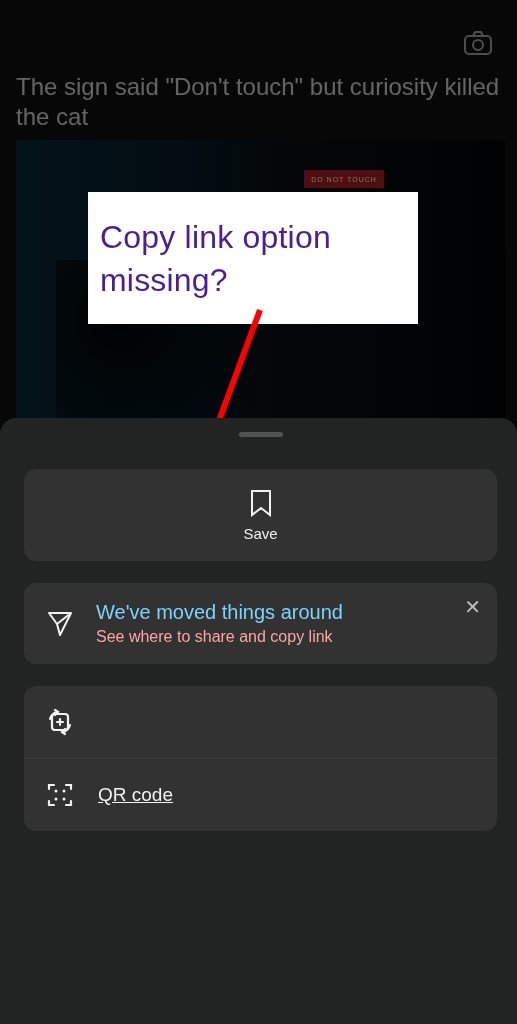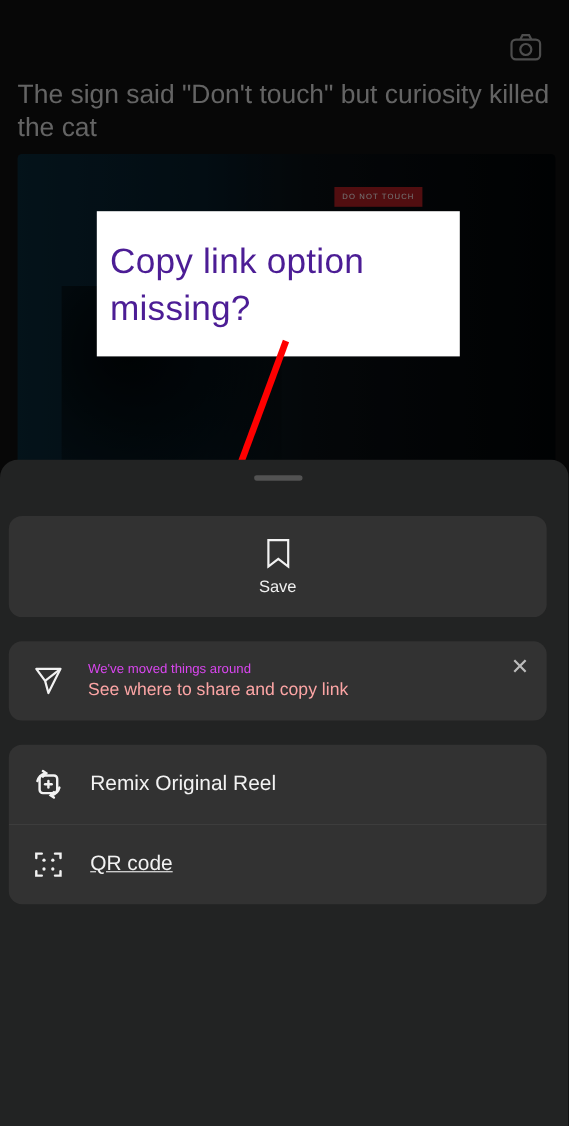--- a/index.html
+++ b/index.html
@@ -95,21 +95,21 @@
 }
 
 .sheet {
   position: absolute;
   left: 0; right: 0;
   top: 418px;
   bottom: 0;
   background: #222323;
   border-top-left-radius: 16px;
   border-top-right-radius: 16px;
-  padding: 14px 20px 0 8px;
+  padding: 14px 20px 0 24px;
 }
 
 .handle {
   width: 44px;
   height: 5px;
   background: #525252;
   border-radius: 3px;
   margin: 0 auto 32px auto;
 }
 
@@ -130,21 +130,21 @@
   background: #323232;
   border-radius: 12px;
   display: flex;
   align-items: center;
   padding: 18px 14px 18px 22px;
   gap: 22px;
   margin-bottom: 22px;
   position: relative;
 }
 .info-card .texts { display:flex; flex-direction:column; gap:4px; }
-.info-text-primary { color: #d946ef; font-size: 12px; }
+.info-text-primary { color: #7dd3fc; font-size: 20px; }
 .info-text-link { color: #fca5a5; font-size: 16px; font-weight: 400; }
 .close-x {
   position: absolute;
   right: 16px;
   top: 14px;
   color: #bcbcbc;
   font-size: 20px;
   line-height: 1;
   cursor: pointer;
 }
@@ -228,21 +228,20 @@
           <svg width="28" height="28" viewBox="0 0 28 28" fill="none" stroke="#f2f2f2" stroke-width="2.2" stroke-linecap="round">
             <rect x="6" y="6" width="16" height="16" rx="3"></rect>
             <line x1="11" y1="14" x2="17" y2="14"></line>
             <line x1="14" y1="11" x2="14" y2="17"></line>
             <path d="M4 11 A10 10 0 0 1 11 4"></path>
             <polyline points="9,2 12,4 9,7"></polyline>
             <path d="M24 17 A10 10 0 0 1 17 24"></path>
             <polyline points="19,26 16,24 19,21"></polyline>
           </svg>
         </span>
-        <span>Remix Original Reel</span>
       </div>
       <div class="action-row">
         <span class="icon">
           <svg width="28" height="28" viewBox="0 0 28 28" fill="none" stroke="#f2f2f2" stroke-width="2.2" stroke-linecap="round">
             <path d="M3 8 V4 H8"></path>
               <path d="M20 4 H25 V8"></path>
             <path d="M25 20 V24 H20"></path>
               <path d="M8 24 H3 V20"></path>
             <circle cx="10" cy="10" r="1.5" fill="#f2f2f2" stroke="none"></circle>
             <circle cx="18" cy="10" r="1.5" fill="#f2f2f2" stroke="none"></circle>

